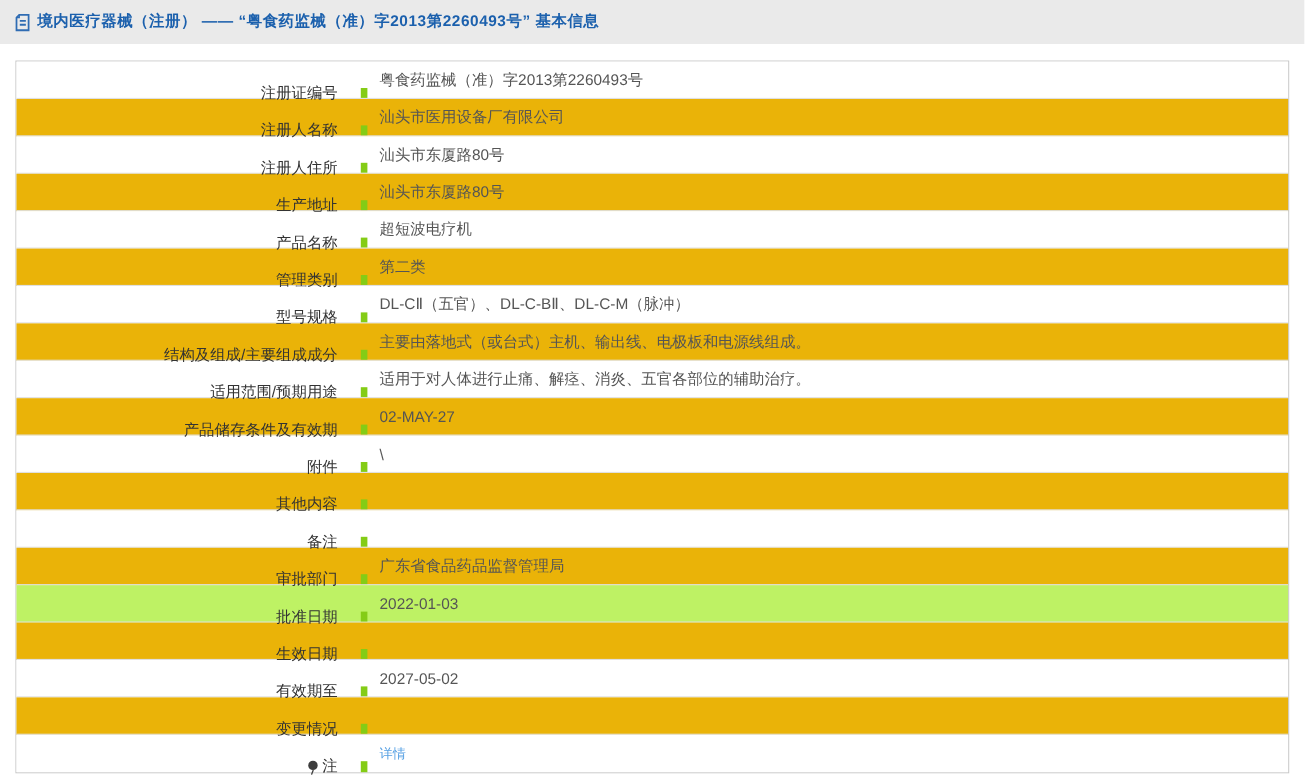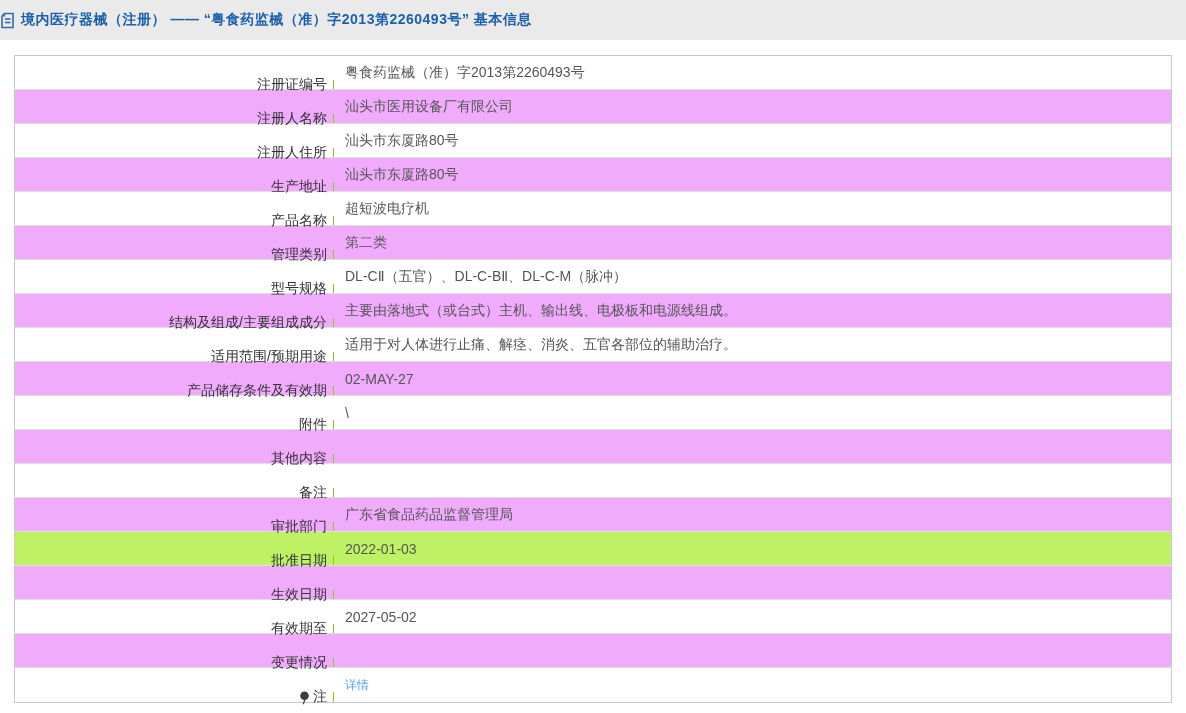--- a/index.html
+++ b/index.html
@@ -6,48 +6,49 @@
   html, body {
     width: 1186px; height: 713px;
     background: #ffffff;
     font-family: "Liberation Sans", "DejaVu Sans", sans-serif;
     overflow: hidden;
   }
   .topbar {
     width: 100%; height: 40px;
     background: #eaeaea;
     display: flex; align-items: center;
+    padding-left: 13px;
   }
   .doc-icon { display: inline-flex; margin-right: 6px; }
   .page-title {
     color: #1b60ad;
     font-size: 14px;
     font-weight: bold;
     letter-spacing: 0.5px;
   }
   .card {
     margin: 15px 14px 0 14px;
     border: 1px solid #c9c9c9;
     background: #ffffff;
   }
   .row {
     display: flex;
     height: 34px;
     border-bottom: 1px solid #e0e0e0;
     background: #ffffff;
   }
   .row:last-child { border-bottom: none; }
-  .row.alt { background: #f0abfc; justify-content: center; }
+  .row.alt { background: #eab308; justify-content: center; }
   .row.hl { background: #bef264; }
   .cell { display: flex; align-items: center; font-size: 14px; }
   .cell.label {
     width: 319px;
     justify-content: flex-end;
-    padding-right: 6px;
-    border-right: 1px solid #84cc16;
+    padding-right: 21px;
+    border-right: 6px solid #84cc16;
     color: #333333;
     margin-top: 24px;
   }
   .cell.value {
     flex: 1;
     padding-left: 11px;
     color: #555555;
     white-space: nowrap;
     overflow: hidden;
   }

